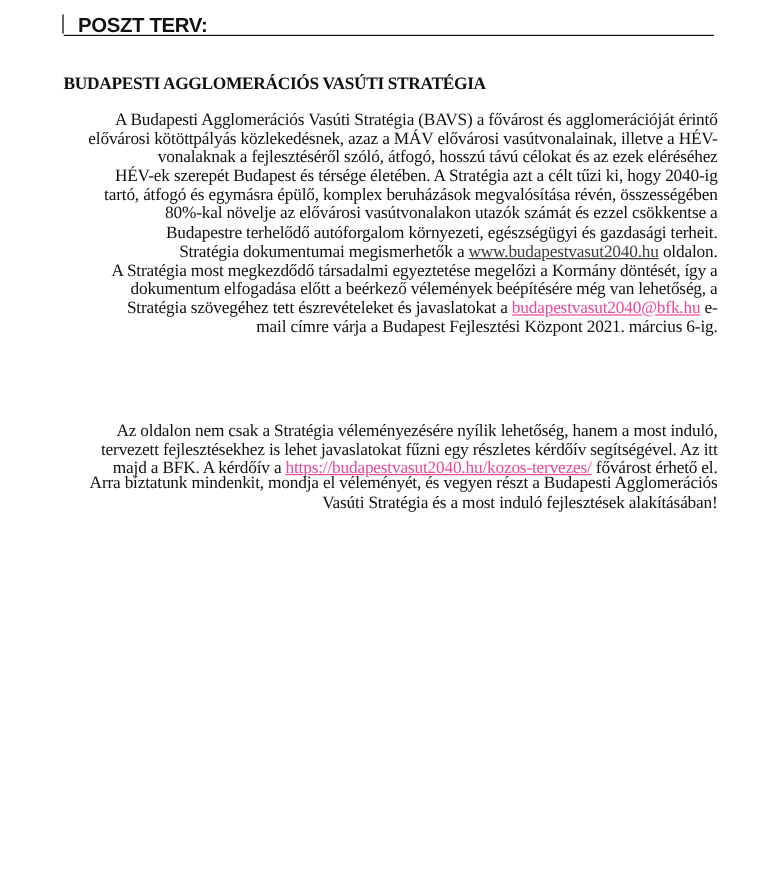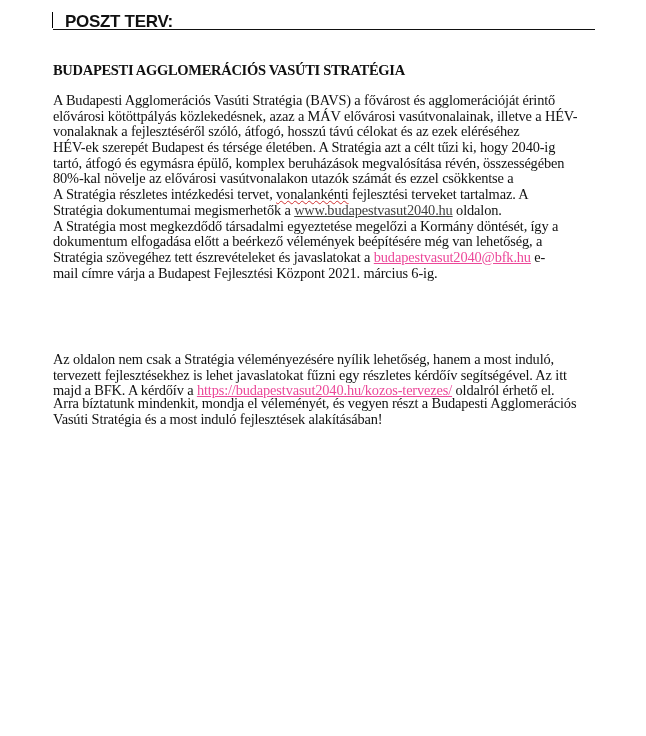--- a/index.html
+++ b/index.html
@@ -24,20 +24,21 @@
   }
   .title {
     position: absolute; left: 0; top: 62px;
     font-family: "Liberation Serif", serif; font-weight: bold; font-size: 14.5px;
     letter-spacing: -0.3px; white-space: nowrap;
   }
   .body-text {
     position: absolute; left: 0; width: 545px;
     font-family: "Liberation Serif", serif; font-size: 14.4px; line-height: 15.7px;
     letter-spacing: -0.15px;
+    text-align: right;
   }
   .line { display: block; white-space: nowrap; height: 15.7px; }
   a.link { color: #ec4899; text-decoration: underline; }
   a.plain-link { color: #404040; text-decoration: underline; }
   .spell { text-decoration: underline wavy #d03030; text-decoration-thickness: 1px; }
   #p1 { top: 93px; }
   #p2 { top: 352px; }
   #p3 { top: 396px; }
 </style>
 </head>
@@ -51,31 +52,31 @@
 
   <div class="title">BUDAPESTI AGGLOMERÁCIÓS VASÚTI STRATÉGIA</div>
 
   <div class="body-text" id="p1">
     <span class="line">A Budapesti Agglomerációs Vasúti Stratégia (BAVS) a fővárost és agglomerációját érintő</span>
     <span class="line">elővárosi kötöttpályás közlekedésnek, azaz a MÁV elővárosi vasútvonalainak, illetve a HÉV-</span>
     <span class="line">vonalaknak a fejlesztéséről szóló, átfogó, hosszú távú célokat és az ezek eléréséhez</span>
     <span class="line">HÉV-ek szerepét Budapest és térsége életében. A Stratégia azt a célt tűzi ki, hogy 2040-ig</span>
     <span class="line">tartó, átfogó és egymásra épülő, komplex beruházások megvalósítása révén, összességében</span>
     <span class="line">80%-kal növelje az elővárosi vasútvonalakon utazók számát és ezzel csökkentse a</span>
-    <span class="line"><span>A Stratégia részletes intézkedési tervet, </span><span class="spell">vonalankénti</span><span> fejlesztési terveket tartalmaz. A</span></span>
+    <span class="line">Budapestre terhelődő autóforgalom környezeti, egészségügyi és gazdasági terheit.</span>
     <span class="line"><span>Stratégia dokumentumai megismerhetők a </span><a class="plain-link">www.budapestvasut2040.hu</a><span> oldalon.</span></span>
     <span class="line">A Stratégia most megkezdődő társadalmi egyeztetése megelőzi a Kormány döntését, így a</span>
     <span class="line">dokumentum elfogadása előtt a beérkező vélemények beépítésére még van lehetőség, a</span>
     <span class="line"><span>Stratégia szövegéhez tett észrevételeket és javaslatokat a </span><a class="link">budapestvasut2040@bfk.hu</a><span> e-</span></span>
     <span class="line">mail címre várja a Budapest Fejlesztési Központ 2021. március 6-ig.</span>
   </div>
 
   <div class="body-text" id="p2">
     <span class="line">Az oldalon nem csak a Stratégia véleményezésére nyílik lehetőség, hanem a most induló,</span>
     <span class="line">tervezett fejlesztésekhez is lehet javaslatokat fűzni egy részletes kérdőív segítségével. Az itt</span>
-    <span class="line"><span>majd a BFK. A kérdőív a </span><a class="link">https://budapestvasut2040.hu/kozos-tervezes/</a><span> oldalról érhető el.</span></span>
+    <span class="line"><span>majd a BFK. A kérdőív a </span><a class="link">https://budapestvasut2040.hu/kozos-tervezes/</a><span> fővárost érhető el.</span></span>
   </div>
 
   <div class="body-text" id="p3">
     <span class="line">Arra bíztatunk mindenkit, mondja el véleményét, és vegyen részt a Budapesti Agglomerációs</span>
     <span class="line">Vasúti Stratégia és a most induló fejlesztések alakításában!</span>
   </div>
 </div>
 
 </body></html>

